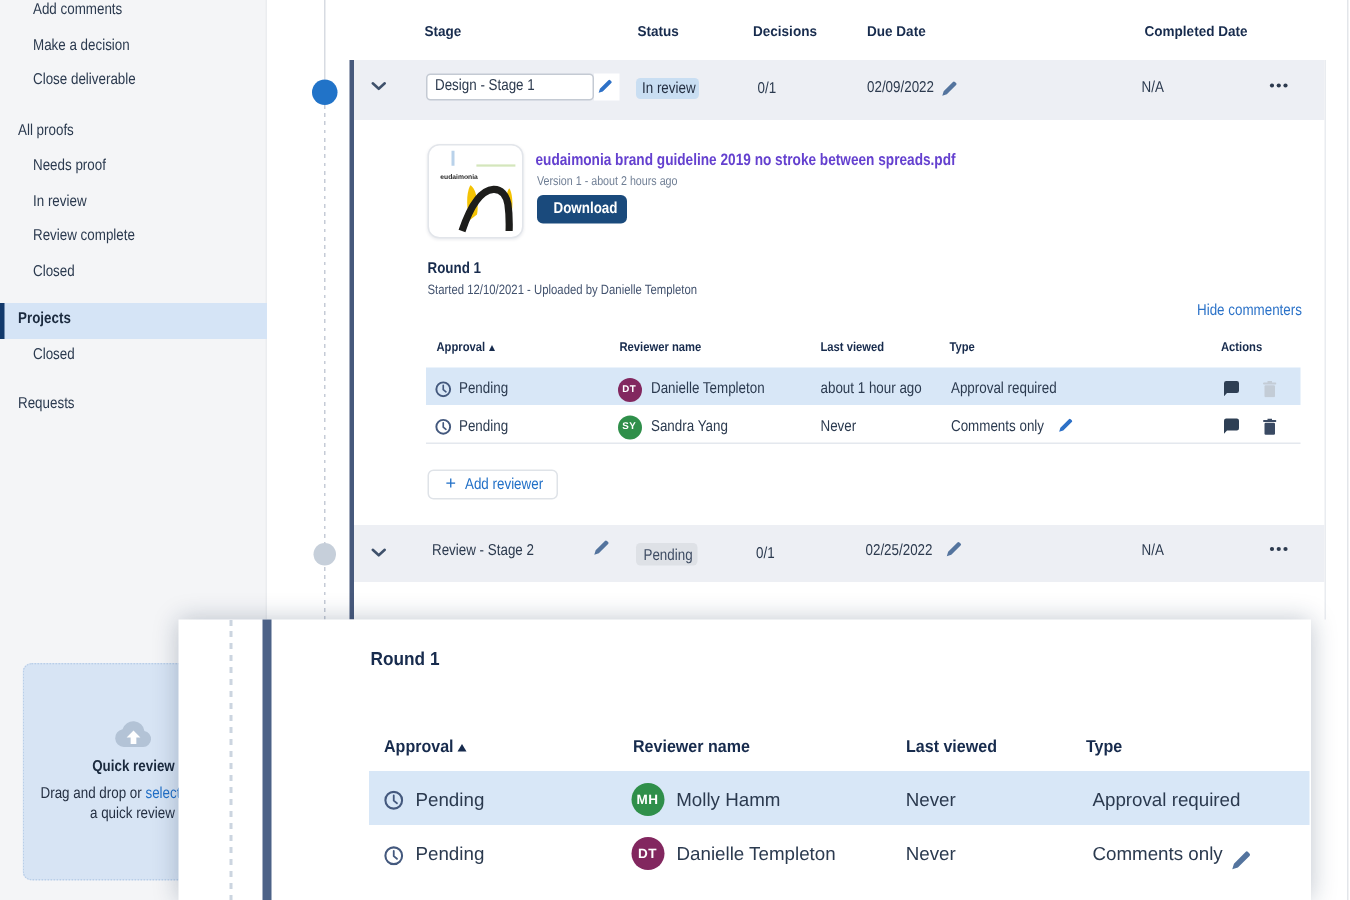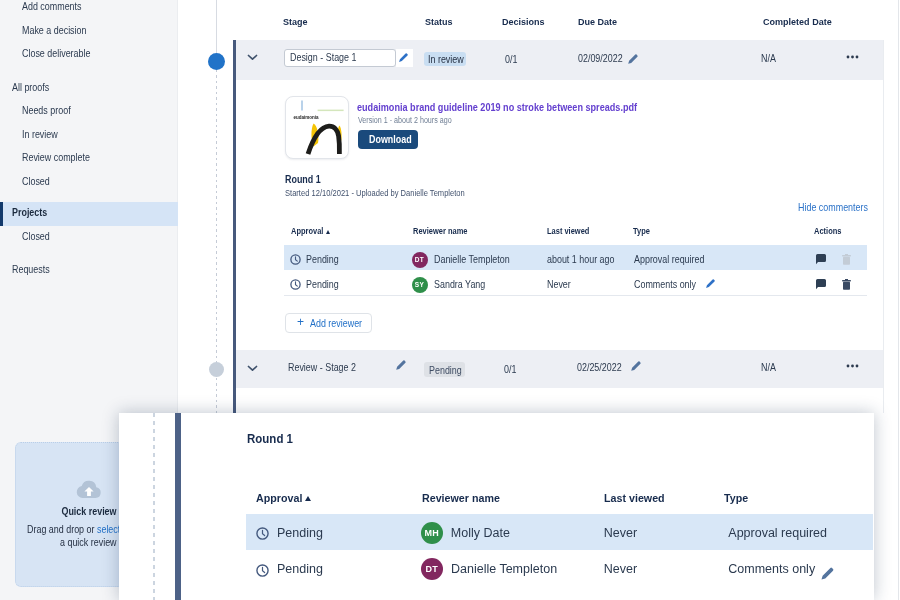--- a/index.html
+++ b/index.html
@@ -188,21 +188,21 @@
 
 <div class="abs" style="left:246.4px;top:514px;width:627px;height:36.4px;background:#d8e7f7;"></div>
 
 <svg class="abs" style="left:255.5px;top:526.8px;" width="13" height="13" viewBox="0 0 14 14">
     <circle cx="7" cy="7" r="6" fill="none" stroke="#44597e" stroke-width="1.5"></circle>
     <path d="M7 3.6 V7.3 L9.3 9.2" fill="none" stroke="#44597e" stroke-width="1.3" stroke-linecap="round"></path>
   </svg>
 <div class="ot" style="left:277px;top:525.7px;">Pending</div>
 <div class="abs" style="left:420.7px;top:521.8px;width:22px;height:22px;border-radius:50%;background:#2f8f4a;"></div>
 <div class="abs" style="left:420.7px;top:521.8px;width:22px;color:#fff;font-size:9px;font-weight:bold;text-align:center;line-height:22px;letter-spacing:.3px;">MH</div>
-<div class="ot" style="left:450.8px;top:525.7px;">Molly Date</div>
+<div class="ot" style="left:450.8px;top:525.7px;">Molly Hamm</div>
 <div class="ot" style="left:603.8px;top:525.7px;">Never</div>
 <div class="ot" style="left:728.3px;top:525.7px;">Approval required</div>
 
 <svg class="abs" style="left:255.5px;top:563.5px;" width="13" height="13" viewBox="0 0 14 14">
     <circle cx="7" cy="7" r="6" fill="none" stroke="#44597e" stroke-width="1.5"></circle>
     <path d="M7 3.6 V7.3 L9.3 9.2" fill="none" stroke="#44597e" stroke-width="1.3" stroke-linecap="round"></path>
   </svg>
 <div class="ot" style="left:277px;top:562px;">Pending</div>
 <div class="abs" style="left:420.7px;top:558px;width:22px;height:22px;border-radius:50%;background:#82275f;"></div>
 <div class="abs" style="left:420.7px;top:558px;width:22px;color:#fff;font-size:9px;font-weight:bold;text-align:center;line-height:22px;letter-spacing:.3px;">DT</div>

